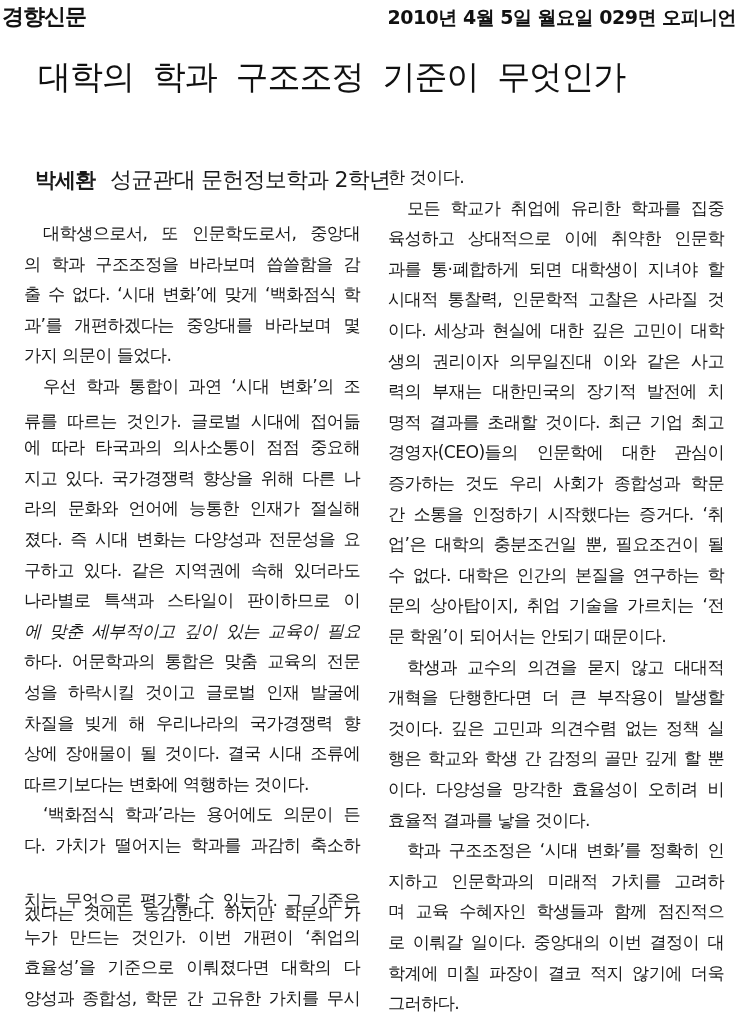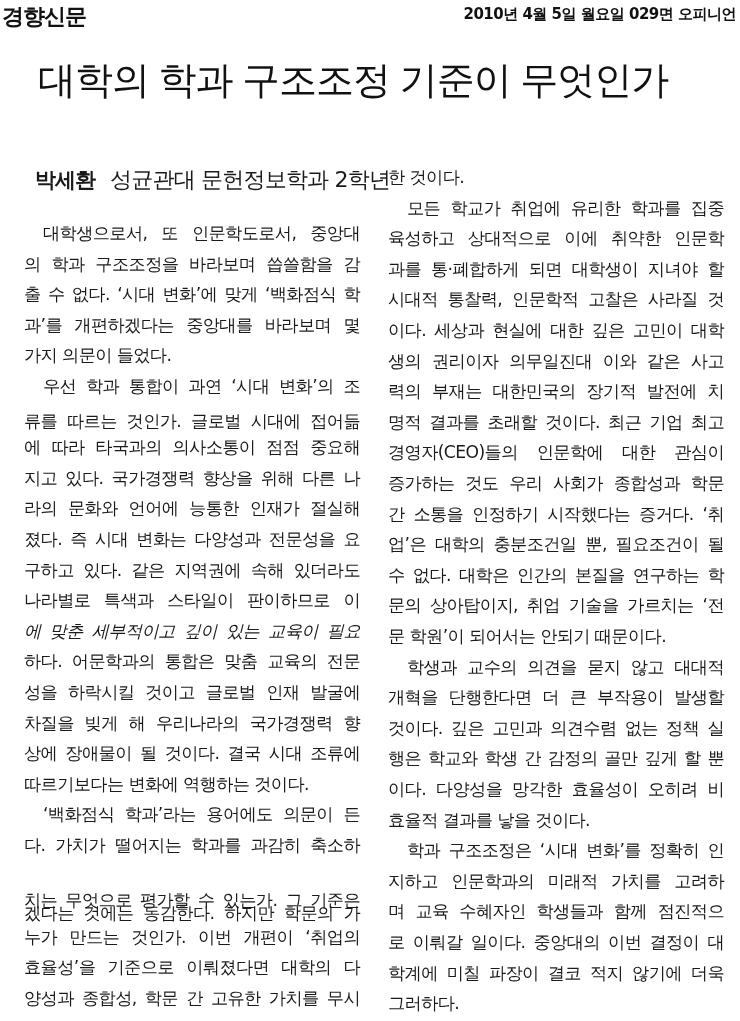--- a/index.html
+++ b/index.html
@@ -9,27 +9,27 @@
     }
     .masthead {
       position:absolute; left:0; top:0; width:740px; height:30px;
     }
     .paper-name {
       position:absolute; left:2px; top:2px;
       font-size:22px; font-weight:bold; letter-spacing:-1px; color:#111;
     }
     .issue-info {
       position:absolute; right:4px; top:5px;
-      font-size:15px; font-weight:bold; letter-spacing:-0.5px; color:#111;
+      font-size:19px; font-weight:bold; letter-spacing:-0.5px; color:#111;
       white-space:nowrap;
     }
     .headline {
       position:absolute; left:38px; top:55px;
-      font-family:Liberation Sans, sans-serif;
-      font-size:38px; font-weight:normal; letter-spacing:-1px; color:#111;
+      font-family:Liberation Mono, monospace;
+      font-size:33px; font-weight:normal; letter-spacing:-1px; color:#111;
       white-space:nowrap;
     }
     .byline {
       position:absolute; left:35px; top:165px; white-space:nowrap;
     }
     .byline .author {
       font-size:21px; font-weight:bold; letter-spacing:-1px; margin-right:10px;
     }
     .byline .affil {
       font-size:22px; letter-spacing:-0.8px;text-align:center;

